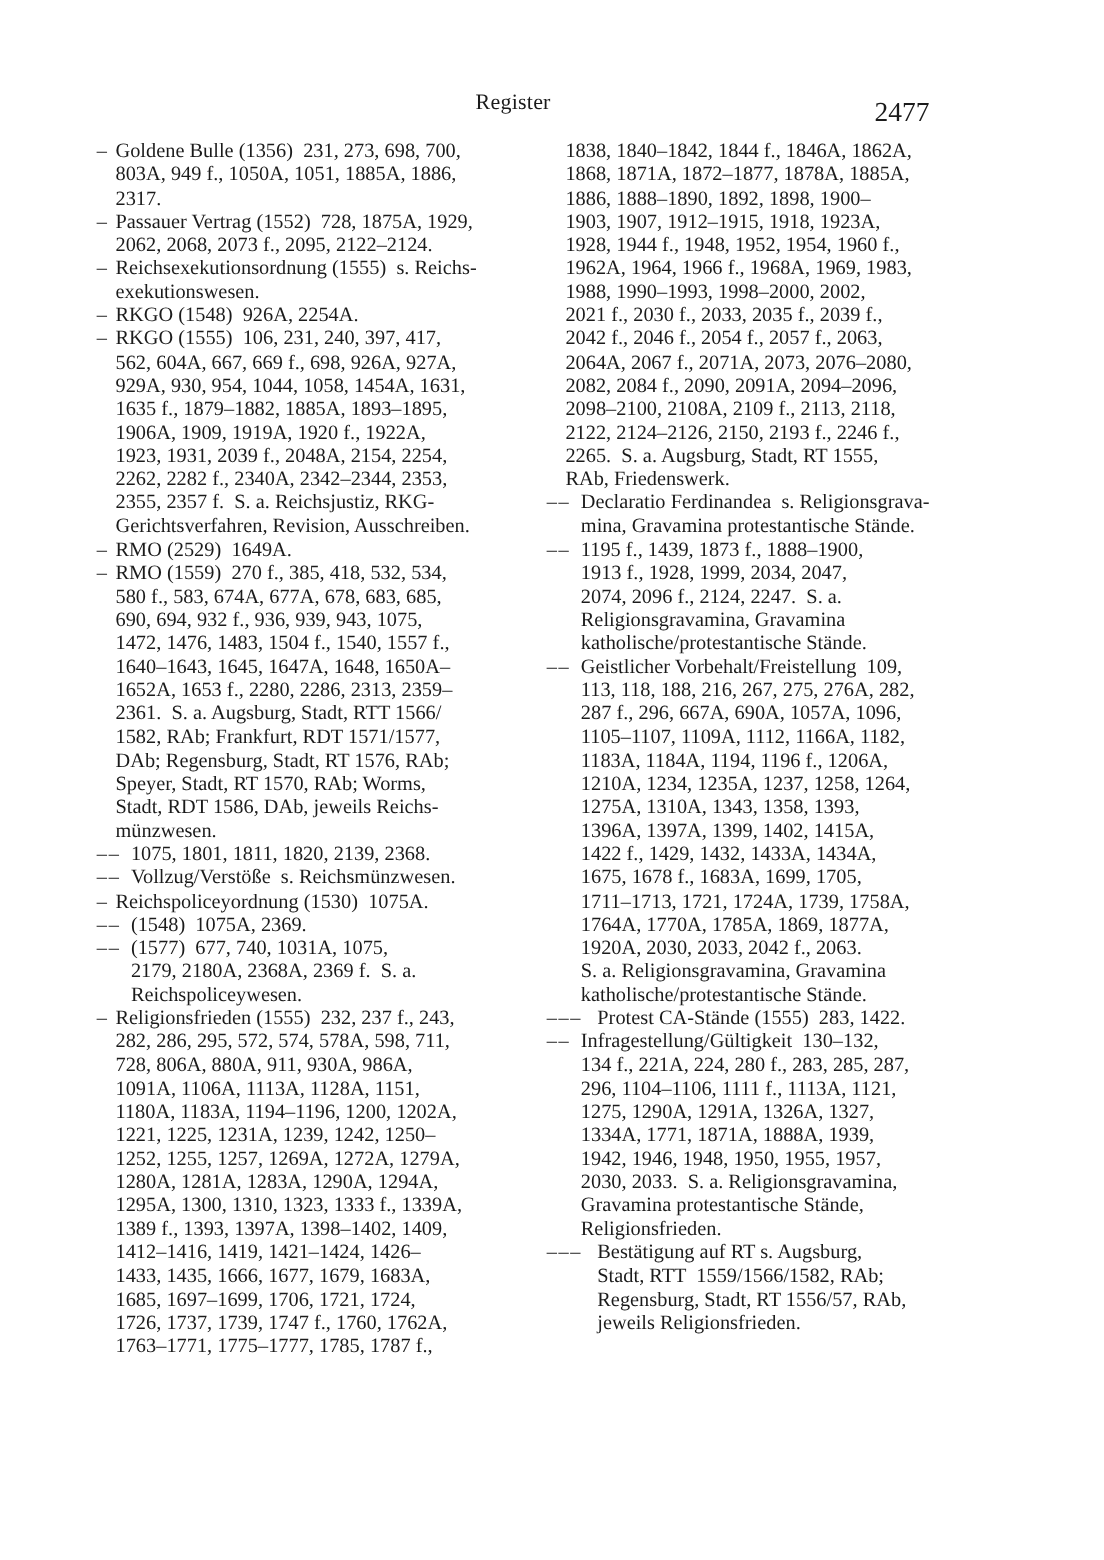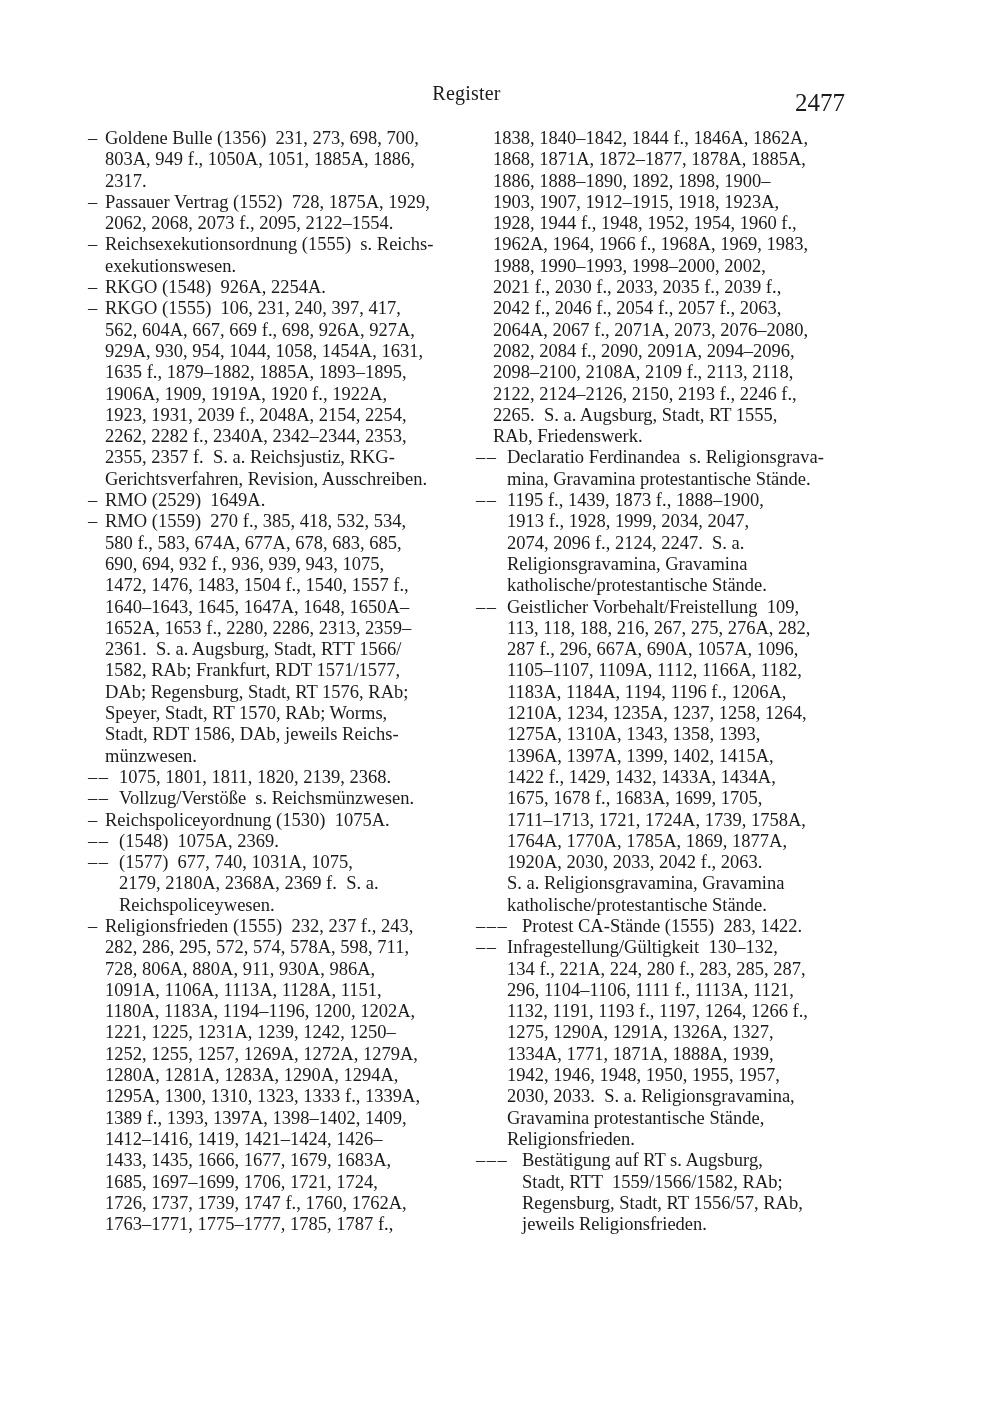--- a/index.html
+++ b/index.html
@@ -40,21 +40,21 @@
     font-size: 25px;
     line-height: 1;
     margin-top: 12px;
   }
   .col {
     position: absolute;
     top: 128px;
     width: 391px;
   }
   .col-left  { left: 88px; }
-  .col-right { left: 476px; }
+  .col-right { left: 497px; }
   .entry { position: relative; }
   .entry.level-1 { padding-left: 17px; }
   .entry.level-2 { padding-left: 31px; }
   .entry.level-3 { padding-left: 46px; }
   .dash {
     position: absolute;
     left: 0;
     top: 0;
     font-size: 18.5px;
     line-height: 21.3px;
@@ -77,21 +77,21 @@
   <div class="col col-left" id="col-left">
       <div class="entry level-1">
         <span class="dash">–</span>
         <div class="line">Goldene Bulle (1356)  231, 273, 698, 700,</div>
         <div class="line">803A, 949 f., 1050A, 1051, 1885A, 1886,</div>
         <div class="line">2317.</div>
       </div>
       <div class="entry level-1">
         <span class="dash">–</span>
         <div class="line">Passauer Vertrag (1552)  728, 1875A, 1929,</div>
-        <div class="line">2062, 2068, 2073 f., 2095, 2122–1554.</div>
+        <div class="line">2062, 2068, 2073 f., 2095, 2122–2124.</div>
       </div>
       <div class="entry level-1">
         <span class="dash">–</span>
         <div class="line">Reichsexekutionsordnung (1555)  s. Reichs-</div>
         <div class="line">exekutionswesen.</div>
       </div>
       <div class="entry level-1">
         <span class="dash">–</span>
         <div class="line">RKGO (1548)  926A, 2254A.</div>
       </div>
@@ -218,21 +218,20 @@
       </div>
       <div class="entry level-3">
         <span class="dash">–––</span>
         <div class="line">Protest CA-Stände (1555)  283, 1422.</div>
       </div>
       <div class="entry level-2">
         <span class="dash">––</span>
         <div class="line">Infragestellung/Gültigkeit  130–132,</div>
         <div class="line">134 f., 221A, 224, 280 f., 283, 285, 287,</div>
         <div class="line">296, 1104–1106, 1111 f., 1113A, 1121,</div>
-        <div class="line">1132, 1191, 1193 f., 1197, 1264, 1266 f.,</div>
         <div class="line">1275, 1290A, 1291A, 1326A, 1327,</div>
         <div class="line">1334A, 1771, 1871A, 1888A, 1939,</div>
         <div class="line">1942, 1946, 1948, 1950, 1955, 1957,</div>
         <div class="line">2030, 2033.  S. a. Religionsgravamina,</div>
         <div class="line">Gravamina protestantische Stände,</div>
         <div class="line">Religionsfrieden.</div>
       </div>
       <div class="entry level-3">
         <span class="dash">–––</span>
         <div class="line">Bestätigung auf RT s. Augsburg,</div>

